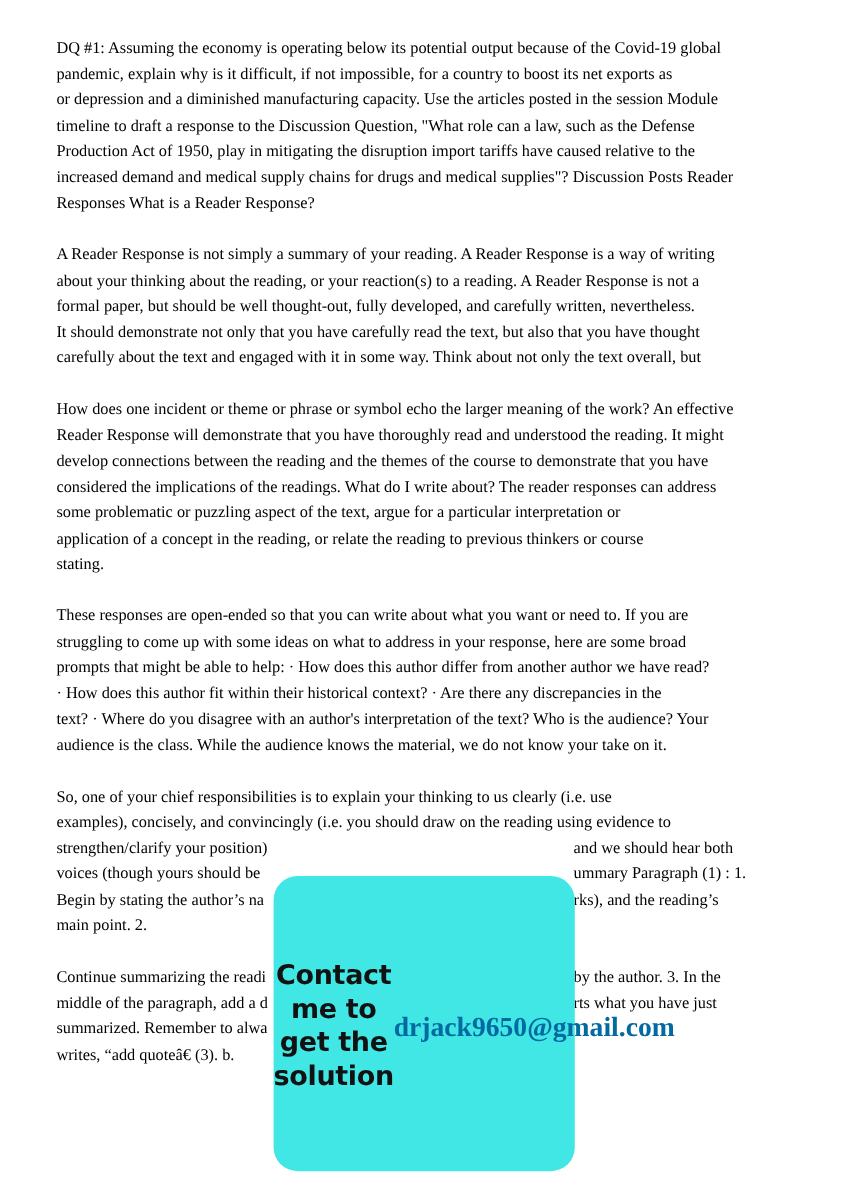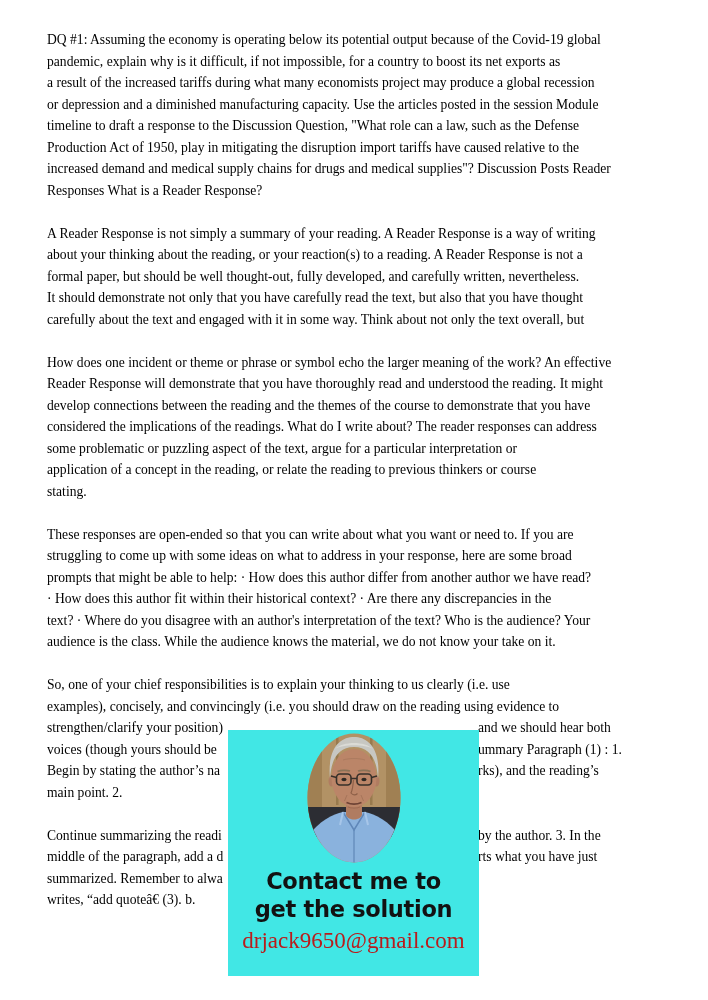--- a/index.html
+++ b/index.html
@@ -6,38 +6,37 @@
   .page{position:relative;width:674px;height:1000px;background:#ffffff;overflow:hidden;
         font-family:"Liberation Serif",serif;color:#000000;}
   .text-block{position:absolute;left:47px;top:29px;width:630px;
               font-size:13.6px;line-height:21.5px;}
   .para{margin:0 0 21.5px 0;}
   .line{white-space:nowrap;height:21.5px;}
   .line.split{position:relative;}
   .frag-left{white-space:nowrap;}
   .frag-right{position:absolute;left:431px;top:0;white-space:nowrap;}
   .overlay{position:absolute;left:228px;top:730px;width:251px;height:246px;
-           background:#41e7e5;z-index:5;display:flex;flex-direction:column;align-items:center;}
+           background:#41e7e5;z-index:5;display:flex;flex-direction:row;align-items:center;border-radius:20px;}
   .photo{margin-top:3px;display:block;}
   .ad-heading{margin-top:4px;font-family:"DejaVu Sans",sans-serif;font-weight:bold;
               font-size:22.5px;line-height:28px;letter-spacing:-0.3px;color:#121212;text-align:center;}
-  .ad-email{margin-top:5px;font-family:"Liberation Serif",serif;font-weight:normal;
-            font-size:23px;color:#b91c1c;white-space:nowrap;}
+  .ad-email{margin-top:5px;font-family:"Liberation Serif",serif;font-weight:bold;
+            font-size:23px;color:#0369a1;white-space:nowrap;}
 </style>
 </head>
 <body>
 
 <div class="page">
 
   <div class="text-block">
 
     <div class="para">
       <div class="line">DQ #1: Assuming the economy is operating below its potential output because of the Covid-19 global</div>
       <div class="line">pandemic, explain why is it difficult, if not impossible, for a country to boost its net exports as</div>
-      <div class="line">a result of the increased tariffs during what many economists project may produce a global recession</div>
       <div class="line">or depression and a diminished manufacturing capacity. Use the articles posted in the session Module</div>
       <div class="line">timeline to draft a response to the Discussion Question, "What role can a law, such as the Defense</div>
       <div class="line">Production Act of 1950, play in mitigating the disruption import tariffs have caused relative to the</div>
       <div class="line">increased demand and medical supply chains for drugs and medical supplies"? Discussion Posts Reader</div>
       <div class="line">Responses What is a Reader Response?</div>
     </div>
 
     <div class="para">
       <div class="line">A Reader Response is not simply a summary of your reading. A Reader Response is a way of writing</div>
       <div class="line">about your thinking about the reading, or your reaction(s) to a reading. A Reader Response is not a</div>

